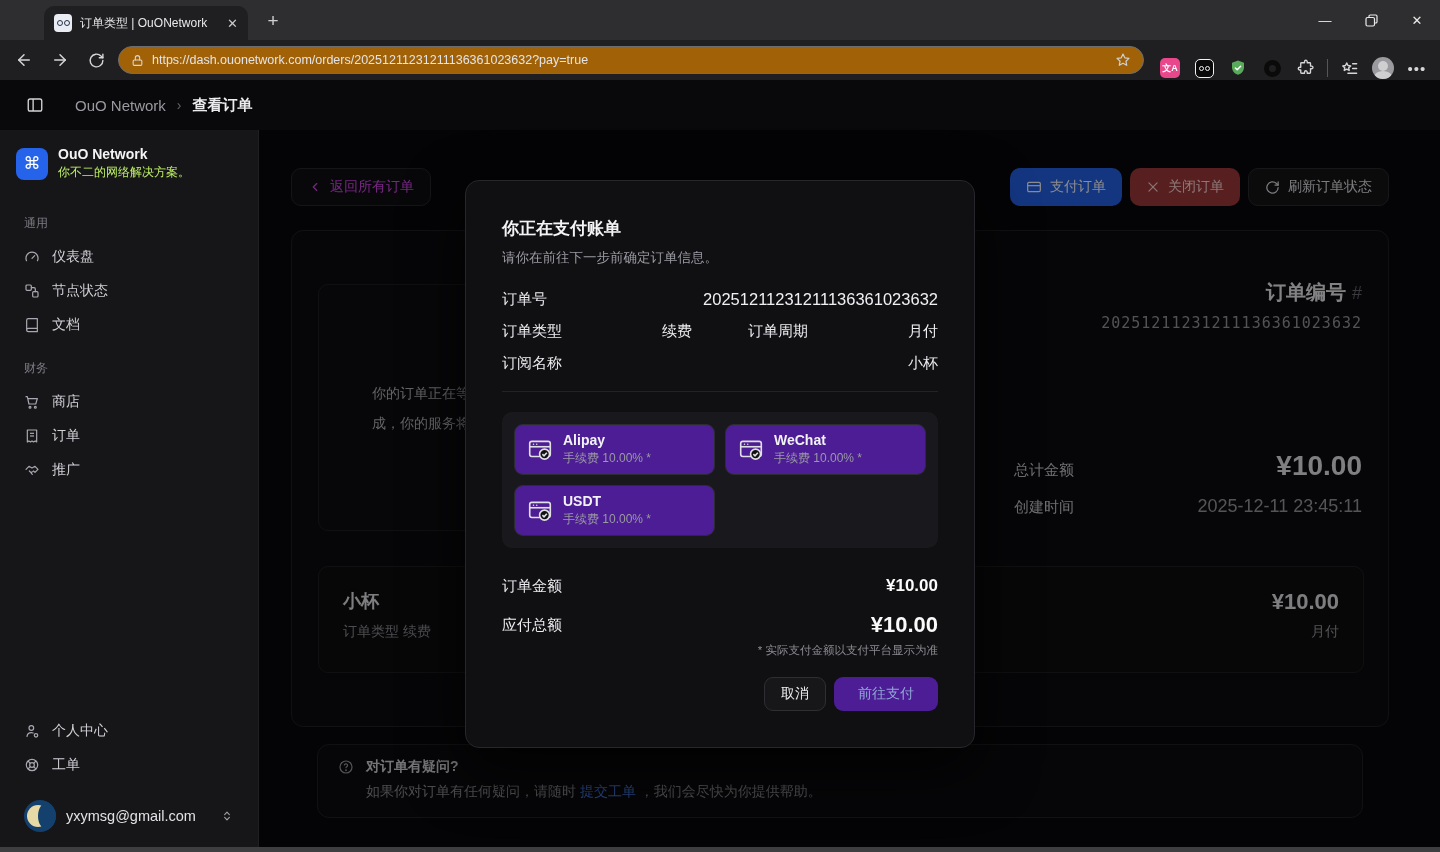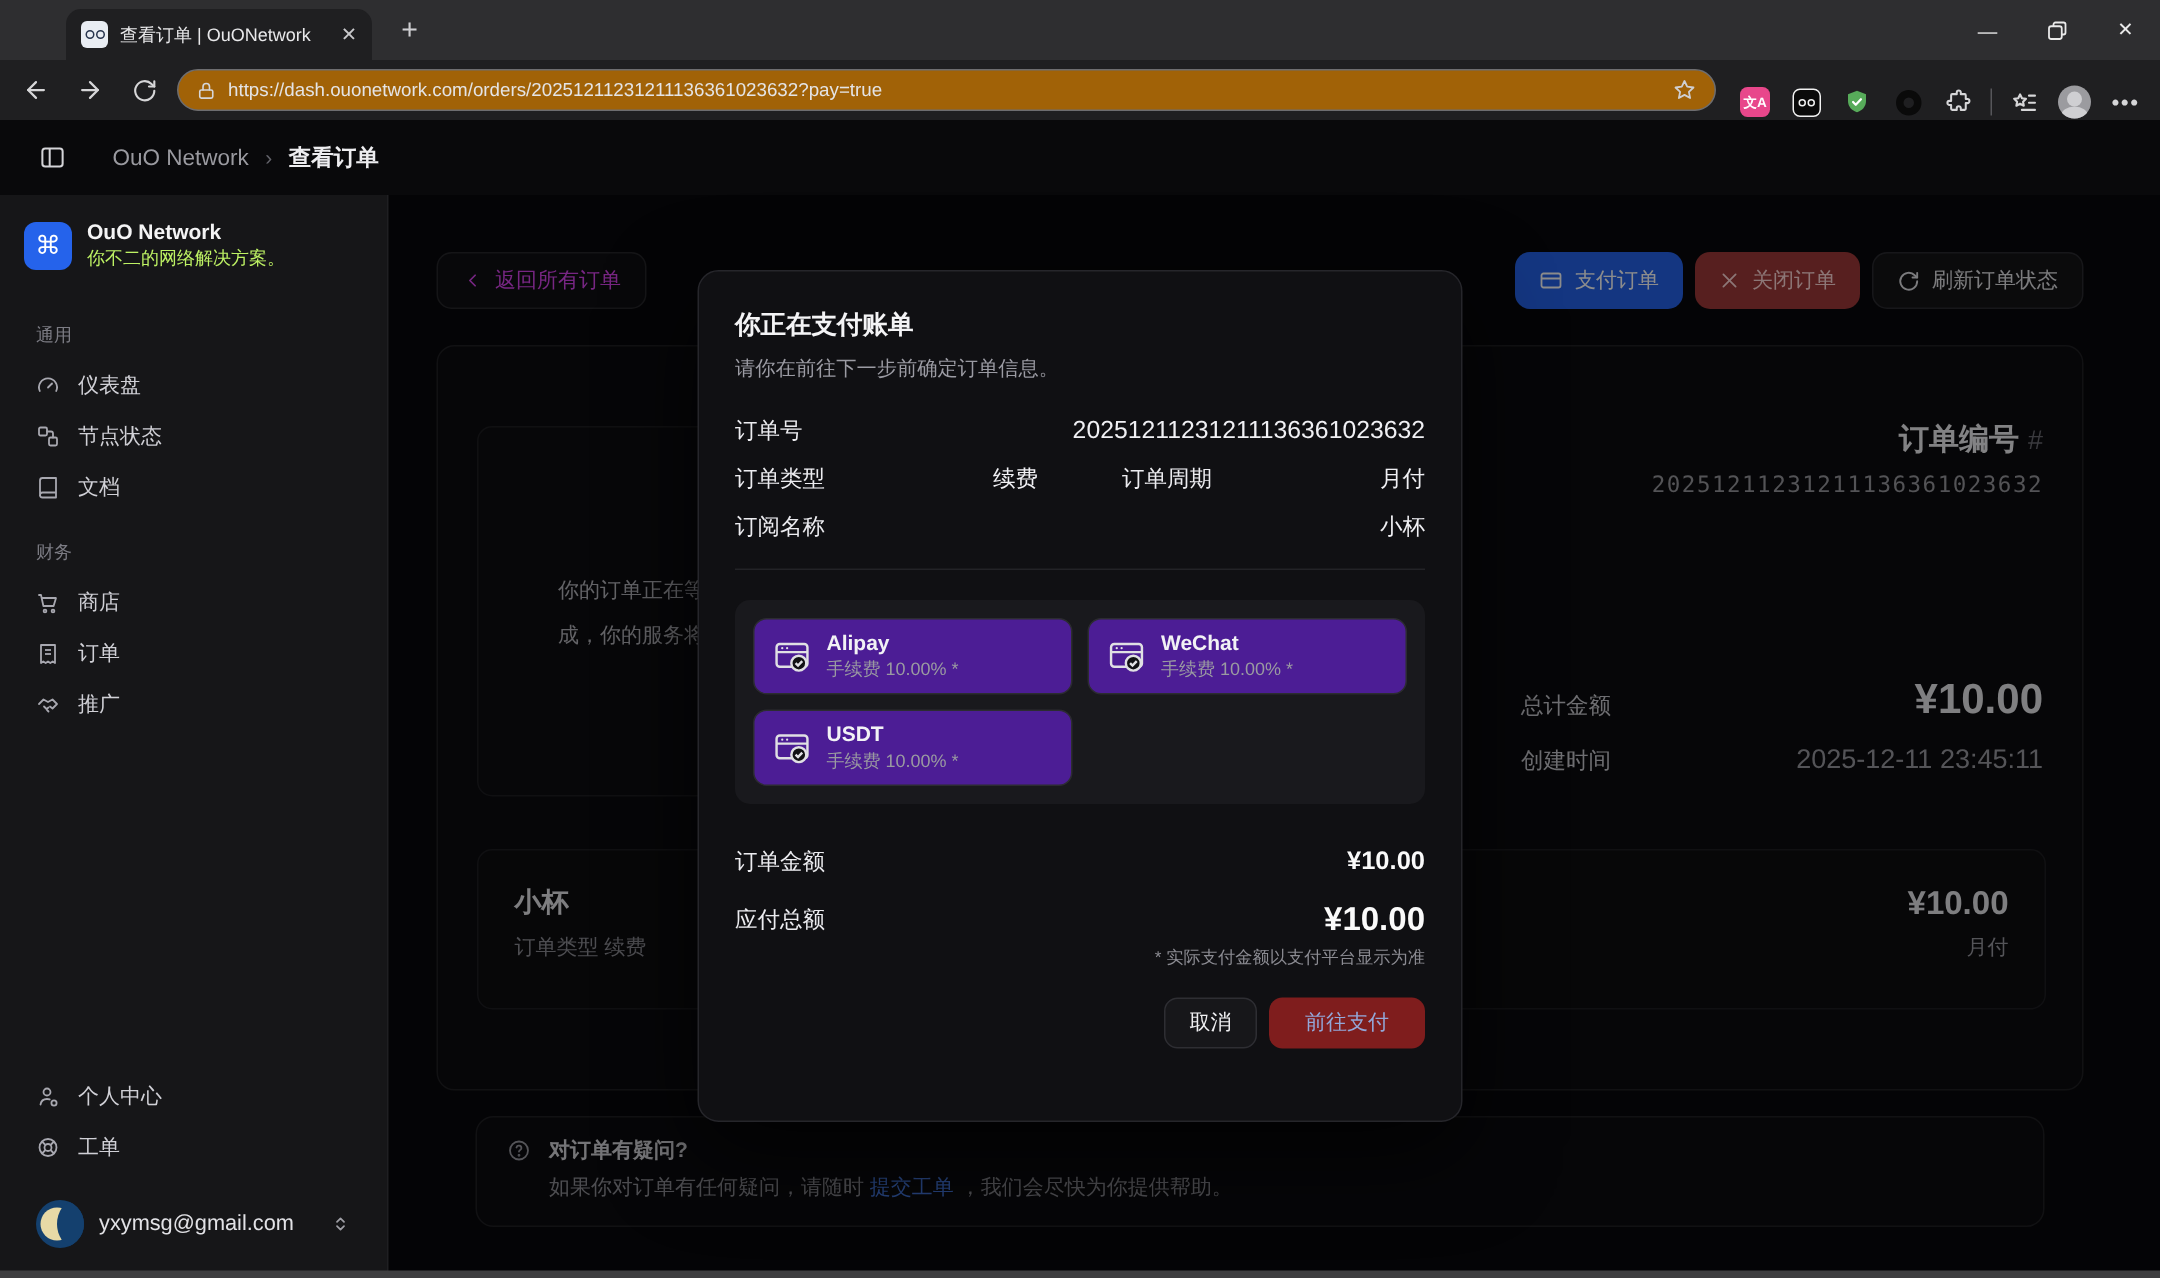--- a/index.html
+++ b/index.html
@@ -109,21 +109,21 @@
     border:1px solid #202024; background:#0c0c0f; padding:13px 20px; }
   .help-row1 { display:flex; align-items:center; gap:12px; color:#9a9aa1; }
   .help-title { font-size:14px; font-weight:600; color:#d6d6da; }
   .help-row2 { margin-top:7px; padding-left:28px; font-size:14px; color:#8d8d94; }
   .help-link { color:#4579e2; }
 
   .overlay { position:absolute; left:259px; top:50px; right:0; bottom:0; background:rgba(0,0,0,0.45); }
 
   
   .modal { position:absolute; left:465px; top:100px; width:510px; height:568px; background:#101013;
-    border:1px solid #26262b; border-radius:14px; box-shadow:0 20px 60px rgba(0,0,0,0.75); padding:24px; }
+    border:1px solid #26262b; border-radius:14px; box-shadow:0 20px 60px rgba(0,0,0,0.75); padding:36px; }
   .m-title { font-size:17px; font-weight:bold; color:#f4f4f6; }
   .m-sub { font-size:13.5px; color:#9b9ba3; margin-top:9px; }
   .m-rows { margin-top:16px; }
   .m-row { height:32px; display:flex; align-items:center; justify-content:space-between; }
   .m-lbl { font-size:15px; color:#ececf0; }
   .m-val { font-size:15px; color:#f0f0f4; }
   .m-ordno { font-size:16.5px; }
   .m-row-grid { height:32px; display:grid; grid-template-columns:1fr 1fr; column-gap:56px; align-items:center; }
   .m-pair { display:flex; justify-content:space-between; align-items:center; }
   .m-divider { border:none; border-top:1px solid #232327; margin:12px 0 0; }
@@ -136,34 +136,34 @@
   .pm-fee { font-size:12px; color:#9a9aa1; margin-top:2px; }
   .amt-row { margin-top:28px; display:flex; justify-content:space-between; align-items:center; }
   .amt-row2 { margin-top:16px; }
   .amt-val { font-size:17px; font-weight:bold; color:#fafafa; }
   .amt-val-big { font-size:22px; }
   .m-note { margin-top:5px; text-align:right; font-size:11.5px; color:#8b8b92; }
   .m-btns { margin-top:19px; display:flex; justify-content:flex-end; gap:8px; }
   .m-btn { height:34px; border-radius:9px; display:inline-flex; align-items:center; justify-content:center;
     font-size:14px; }
   .m-cancel { padding:0 16px; background:#17171a; border:1px solid #2e2e33; color:#f0f0f2; }
-  .m-confirm { padding:0 24px; background:#7f1d1d; color:#93a7d8; }
+  .m-confirm { padding:0 24px; background:#4c1d95; color:#93a7d8; }
 
   .bottom-strip { position:absolute; left:0; top:847px; width:1440px; height:5px; background:#3e3e40; z-index:50; }
 </style>
 </head>
 <body>
 
 <div class="titlebar">
   <div class="tab">
     <span class="favicon">
         <i></i>
         <i></i>
       </span>
-    <span class="tab-title">查看订单 | OuONetwork</span>
+    <span class="tab-title">订单类型 | OuONetwork</span>
     <span class="tab-close">✕</span>
   </div>
   <div class="newtab">+</div>
   <div class="wincontrols">
     <span class="winbtn">—</span>
     <span class="winbtn">
       <svg width="13" height="13" viewBox="0 0 13 13" fill="none" stroke="#eaeaea" stroke-width="1.2">
         <rect x="1" y="3.5" width="8.5" height="8.5" rx="1.5"></rect>
           <path d="M4 3.5V2.3A1.3 1.3 0 0 1 5.3 1H10.7A1.3 1.3 0 0 1 12 2.3V7.7A1.3 1.3 0 0 1 10.7 9H9.5"></path>
       </svg>

